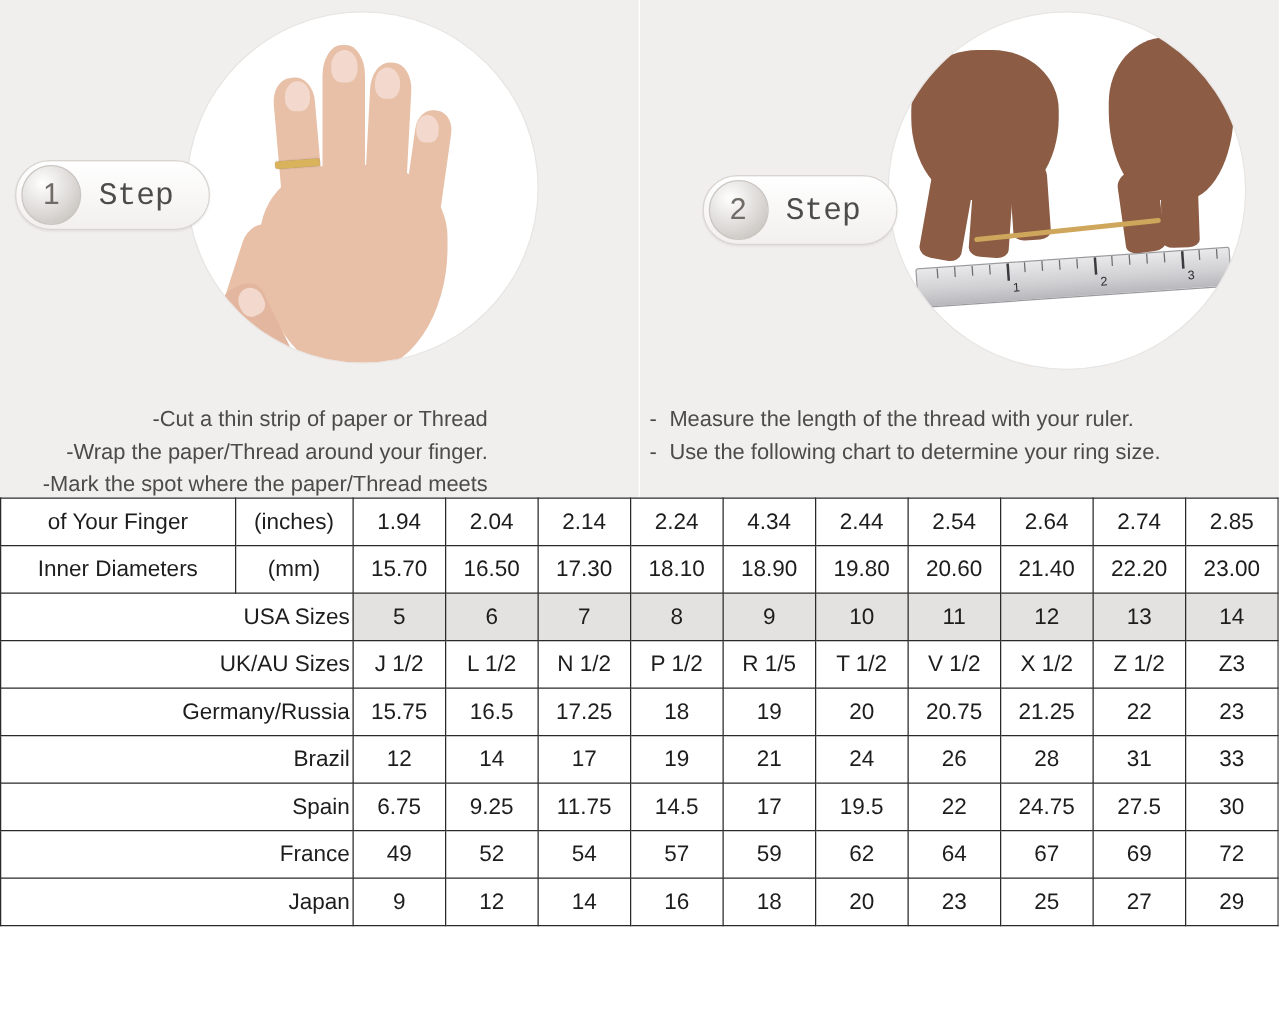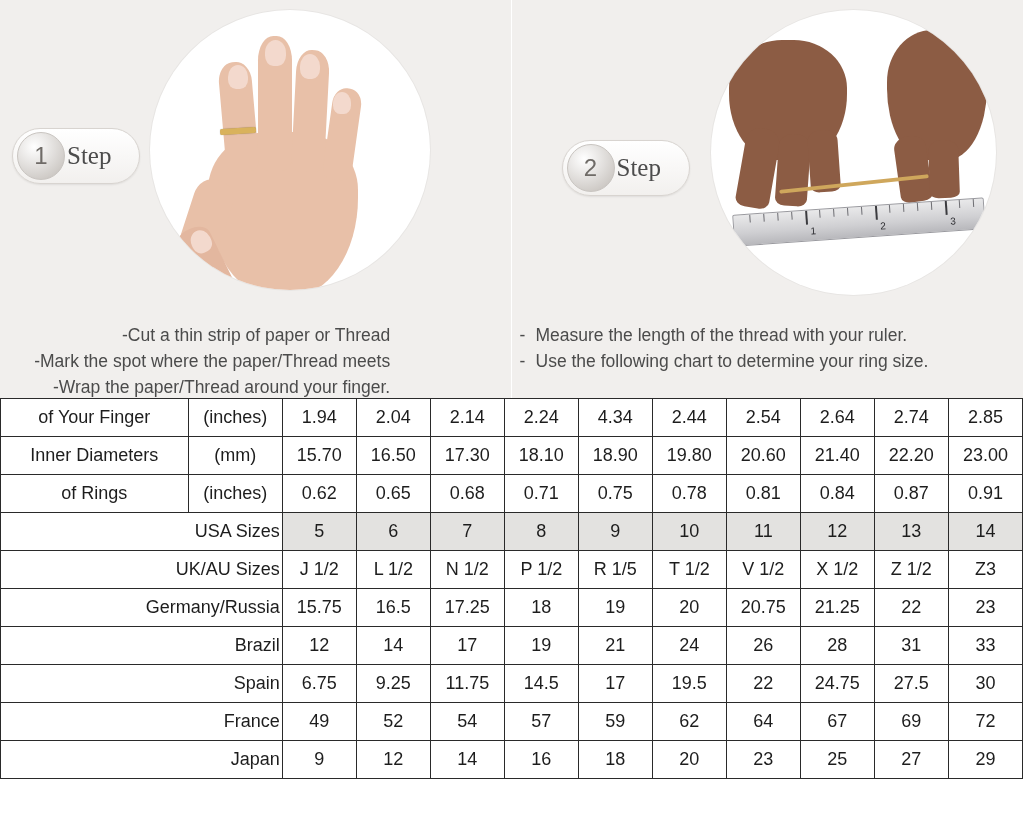--- a/index.html
+++ b/index.html
@@ -135,24 +135,24 @@
     background: radial-gradient(circle at 35% 30%, #ffffff, #cfcbc7 75%, #b7b3af);
     border: 1px solid #c9c5c1;
     color: #6f6b67;
     font-size: 24px;
     display: flex;
     align-items: center;
     justify-content: center;
     font-family: "Liberation Sans", sans-serif;
   }
   .step-label {
-    margin-left: 2px;
+    margin-left: 14px;
     font-size: 25px;
     color: #4c4c4c;
-    font-family: Liberation Serif, serif;
+    font-family: Liberation Mono, monospace;
   }
 
   
   .instructions {
     position: absolute;
     font-size: 17.5px;
     color: #4b4b4b;
     line-height: 26px;
     font-family: "Liberation Sans", sans-serif;
   }
@@ -232,22 +232,22 @@
         </div>
       </div>
 
       <div class="step-pill p1">
         <div class="step-num">1</div>
         <div class="step-label">Step</div>
       </div>
 
       <div class="instructions ins-1">
         <div><span class="dash">-</span><span>Cut a thin strip of paper or Thread</span></div>
+        <div><span class="dash">-</span><span>Wrap the paper/Thread around your finger.</span></div>
         <div><span class="dash">-</span><span>Mark the spot where the paper/Thread meets</span></div>
-        <div><span class="dash">-</span><span>Wrap the paper/Thread around your finger.</span></div>
       </div>
     </div>
 
     <div class="step-panel right">
 
       <div class="photo photo-2" style="left:199px;">
         <div class="hand-wrap">
 
           <div class="palm" style="left:18px; top:30px; width:118px; height:120px; background:#8c5c44; border-radius:45% 45% 40% 40%/40% 40% 55% 55%;"></div>
           <div class="finger" style="left:30px; top:118px; width:34px; height:80px; background:#8c5c44; transform:rotate(10deg);"></div>
@@ -324,34 +324,20 @@
         <td class="val">17.30</td>
         <td class="val">18.10</td>
         <td class="val">18.90</td>
         <td class="val">19.80</td>
         <td class="val">20.60</td>
         <td class="val">21.40</td>
         <td class="val">22.20</td>
         <td class="val">23.00</td>
       </tr>
 
-      <tr>
-        <td class="rowlabel">of Rings</td>
-        <td class="unit">(inches)</td>
-        <td class="val">0.62</td>
-        <td class="val">0.65</td>
-        <td class="val">0.68</td>
-        <td class="val">0.71</td>
-        <td class="val">0.75</td>
-        <td class="val">0.78</td>
-        <td class="val">0.81</td>
-        <td class="val">0.84</td>
-        <td class="val">0.87</td>
-        <td class="val">0.91</td>
-      </tr>
 
       <tr>
         <td class="rowlabel left" colspan="2">USA Sizes</td>
         <td class="val shaded">5</td>
         <td class="val shaded">6</td>
         <td class="val shaded">7</td>
         <td class="val shaded">8</td>
         <td class="val shaded">9</td>
         <td class="val shaded">10</td>
         <td class="val shaded">11</td>

